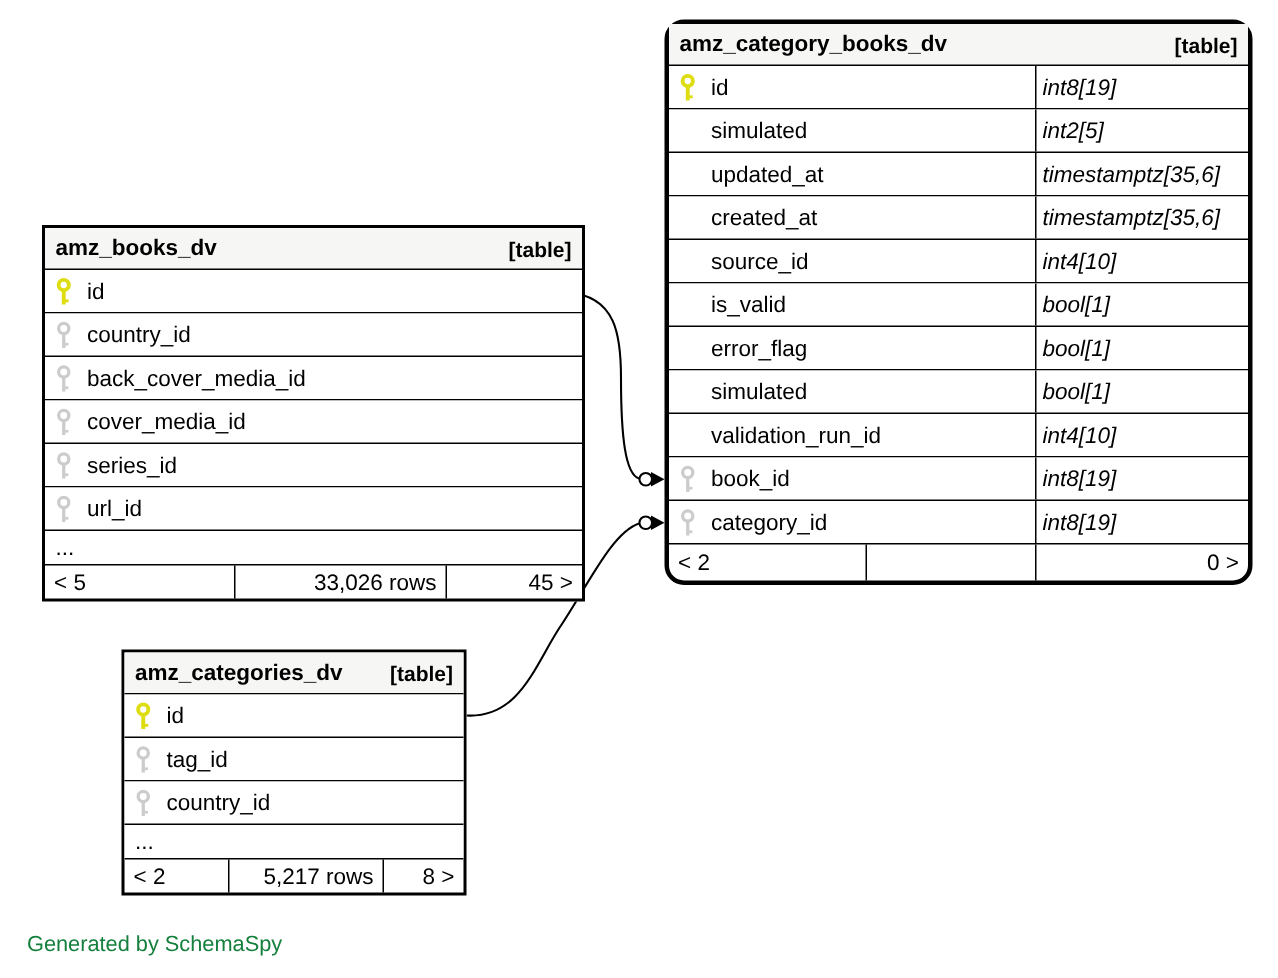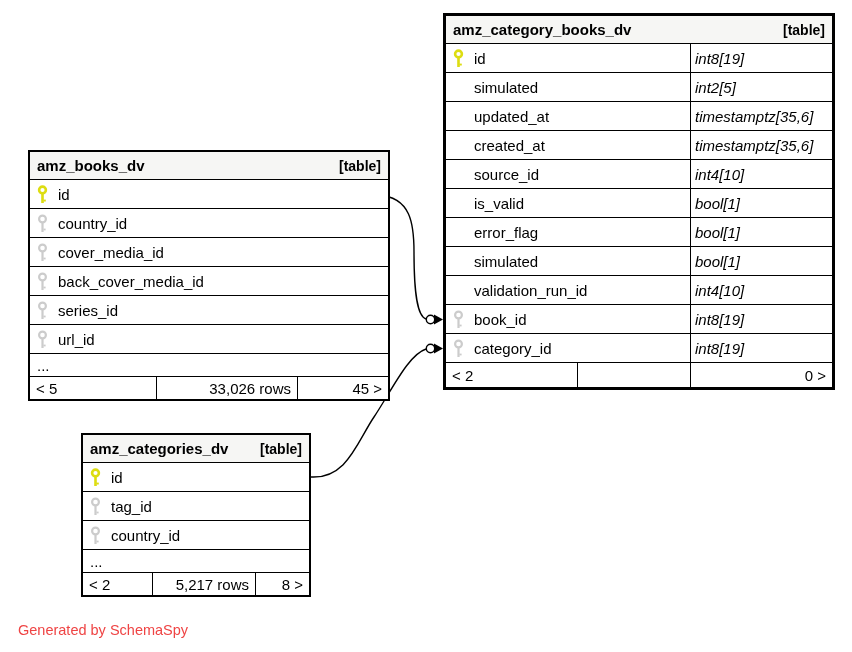--- a/index.html
+++ b/index.html
@@ -10,21 +10,21 @@
     color:#000;
   }
   .canvas { position:absolute; inset:0; }
 
   
   .dtable {
     position:absolute; background:#fff;
     border:2px solid #000; box-sizing:border-box;
     font-size:15px; z-index:2;
   }
-  .dtable.focus { border-width:3px; }
+  .dtable.focus { border-width:3px;border-radius:13px; }
   .thead {
     height:28px; background:#f6f6f4;
     border-bottom:1px solid #000;
     display:flex; align-items:center; justify-content:space-between;
     padding:0 7px; box-sizing:border-box;
   }
   .tname { font-weight:bold; font-size:15px; white-space:nowrap; }
   .tbadge { font-size:14px; font-weight:bold; white-space:nowrap; padding-left:8px; }
 
   .trow {
@@ -71,21 +71,21 @@
 
   
   .keyicon { display:block; }
 
   
   #rel-overlay { position:absolute; inset:0; z-index:1; pointer-events:none; }
 
   
   .gen-note {
     position:absolute; left:18px; top:622px;
-    font-size:14.5px; color:#ef4444;
+    font-size:14.5px; color:#15803d;
   }
 </style>
 </head>
 <body>
 
 <div class="canvas">
 
   <svg id="rel-overlay" width="852" height="652" viewBox="0 0 852 652">
     <g>
       <path d="M 378 195 C 411 197, 414 224, 414 252 C 414 292, 417 316, 426 319" fill="none" stroke="#000" stroke-width="1.4"></path>
@@ -131,33 +131,33 @@
     </div>
     <div class="trow">
       <div class="namecell">
         <span class="keyslot">
           <svg class="keyicon" width="11" height="19" viewBox="0 0 11 19">
               <circle cx="5.5" cy="5" r="3.4" fill="none" stroke="#cccccc" stroke-width="2.2"></circle>
               <rect x="4.4" y="8" width="2.2" height="10" fill="#cccccc"></rect>
               <rect x="6.4" y="14.6" width="2.2" height="1.8" fill="#cccccc"></rect>
             </svg>
         </span>
+        <span class="cname">back_cover_media_id</span>
+      </div>
+    </div>
+    <div class="trow">
+      <div class="namecell">
+        <span class="keyslot">
+          <svg class="keyicon" width="11" height="19" viewBox="0 0 11 19">
+              <circle cx="5.5" cy="5" r="3.4" fill="none" stroke="#cccccc" stroke-width="2.2"></circle>
+              <rect x="4.4" y="8" width="2.2" height="10" fill="#cccccc"></rect>
+              <rect x="6.4" y="14.6" width="2.2" height="1.8" fill="#cccccc"></rect>
+            </svg>
+        </span>
         <span class="cname">cover_media_id</span>
-      </div>
-    </div>
-    <div class="trow">
-      <div class="namecell">
-        <span class="keyslot">
-          <svg class="keyicon" width="11" height="19" viewBox="0 0 11 19">
-              <circle cx="5.5" cy="5" r="3.4" fill="none" stroke="#cccccc" stroke-width="2.2"></circle>
-              <rect x="4.4" y="8" width="2.2" height="10" fill="#cccccc"></rect>
-              <rect x="6.4" y="14.6" width="2.2" height="1.8" fill="#cccccc"></rect>
-            </svg>
-        </span>
-        <span class="cname">back_cover_media_id</span>
       </div>
     </div>
     <div class="trow">
       <div class="namecell">
         <span class="keyslot">
           <svg class="keyicon" width="11" height="19" viewBox="0 0 11 19">
               <circle cx="5.5" cy="5" r="3.4" fill="none" stroke="#cccccc" stroke-width="2.2"></circle>
               <rect x="4.4" y="8" width="2.2" height="10" fill="#cccccc"></rect>
               <rect x="6.4" y="14.6" width="2.2" height="1.8" fill="#cccccc"></rect>
             </svg>

